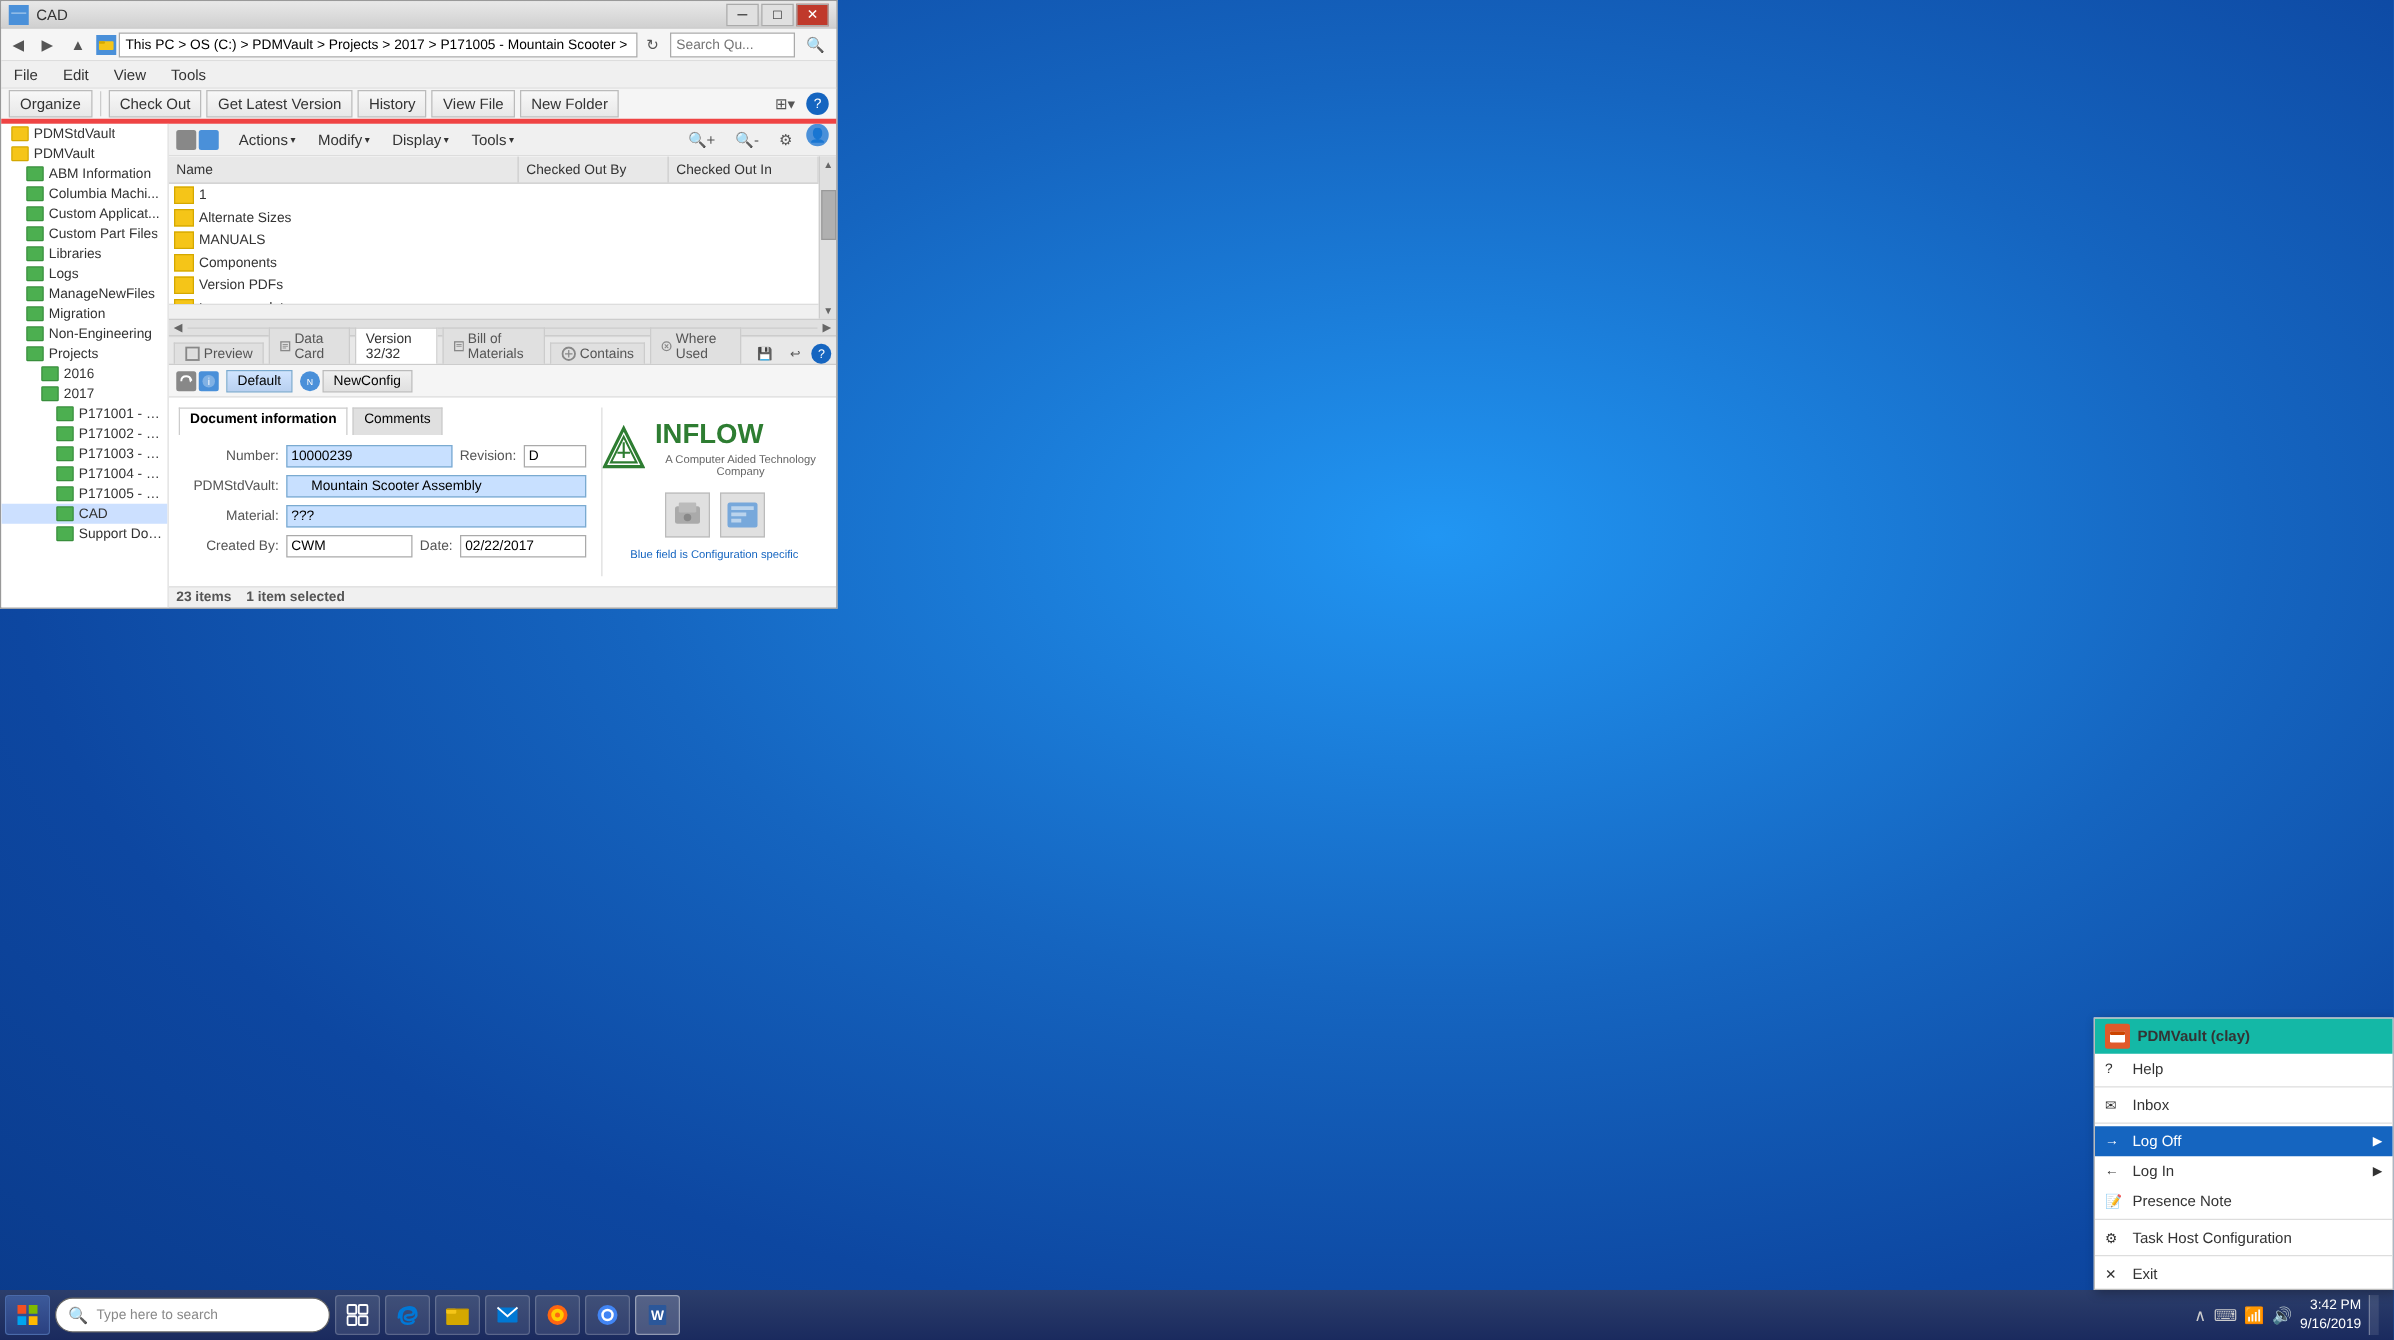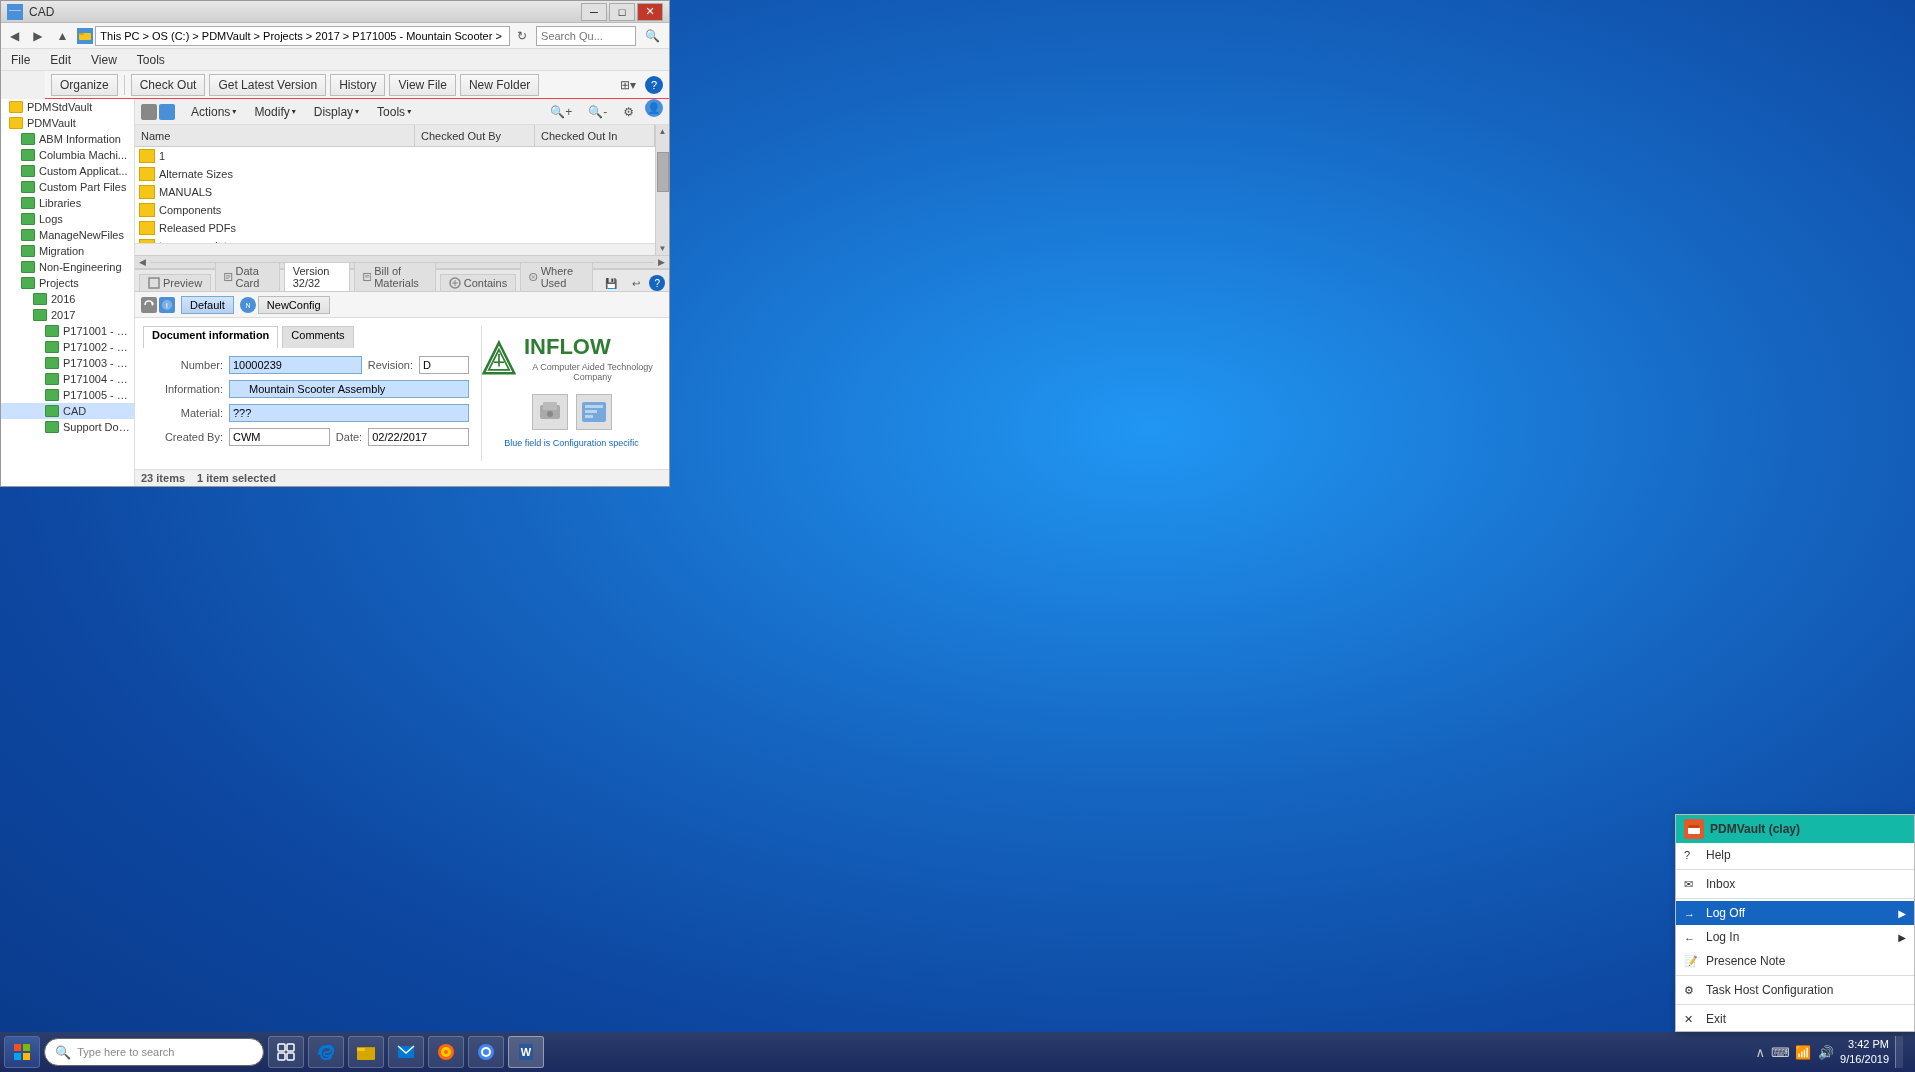--- a/index.html
+++ b/index.html
@@ -112,24 +112,23 @@
       font-size: 12px;
     }
 
     
     .toolbar {
       height: 28px;
       background: #f5f5f5;
       display: flex;
       align-items: center;
       padding: 0 6px;
-      border-bottom: 1px solid #ef4444;
+      border-bottom: 4px solid #ef4444;
       gap: 4px;
       flex-shrink: 0;
-      margin-left: 44px;
     }
     .toolbar-btn {
       padding: 2px 8px;
       background: linear-gradient(to bottom, #f8f8f8, #e8e8e8);
       border: 1px solid #bbb;
       cursor: pointer;
       font-size: 12px;
       color: #333;
       height: 22px;
     }
@@ -789,21 +788,21 @@
             <div class="file-row">
               <div class="file-row-icon folder"></div>
               <span class="file-row-name">MANUALS</span>
             </div>
             <div class="file-row">
               <div class="file-row-icon folder"></div>
               <span class="file-row-name">Components</span>
             </div>
             <div class="file-row">
               <div class="file-row-icon folder"></div>
-              <span class="file-row-name">Released PDFs</span>
+              <span class="file-row-name">Version PDFs</span>
             </div>
             <div class="file-row">
               <div class="file-row-icon folder"></div>
               <span class="file-row-name">temporary data</span>
             </div>
 
           </div>
           <div class="h-scroll-area"></div>
         </div>
         <div class="panel-scrollbar">
@@ -917,21 +916,21 @@
             </div>
 
             <div class="form-row">
               <span class="form-label">Number:</span>
               <input class="form-input blue" type="text" style="width: 120px;" value="10000239">
               <span class="form-label-sm">Revision:</span>
               <input class="form-input-sm" type="text" style="width: 50px;" value="D">
             </div>
 
             <div class="form-row">
-              <span class="form-label">Information:</span>
+              <span class="form-label">PDMStdVault:</span>
               <input class="form-input blue" type="text" style="width: 200px; padding-left: 19px;" value="Mountain Scooter Assembly">
             </div>
 
             <div class="form-row">
               <span class="form-label">Material:</span>
               <input class="form-input blue" type="text" style="width: 100px;" value="???">
             </div>
 
             <div class="form-row">
               <span class="form-label">Created By:</span>

